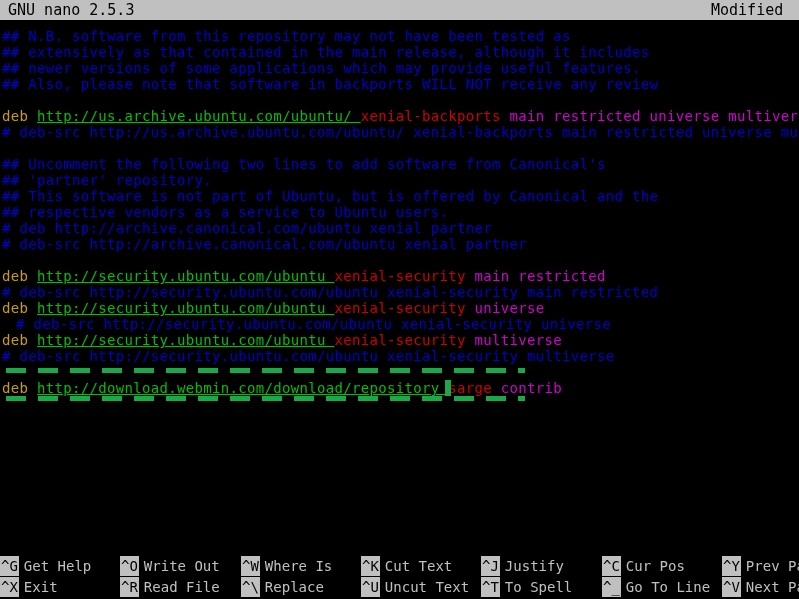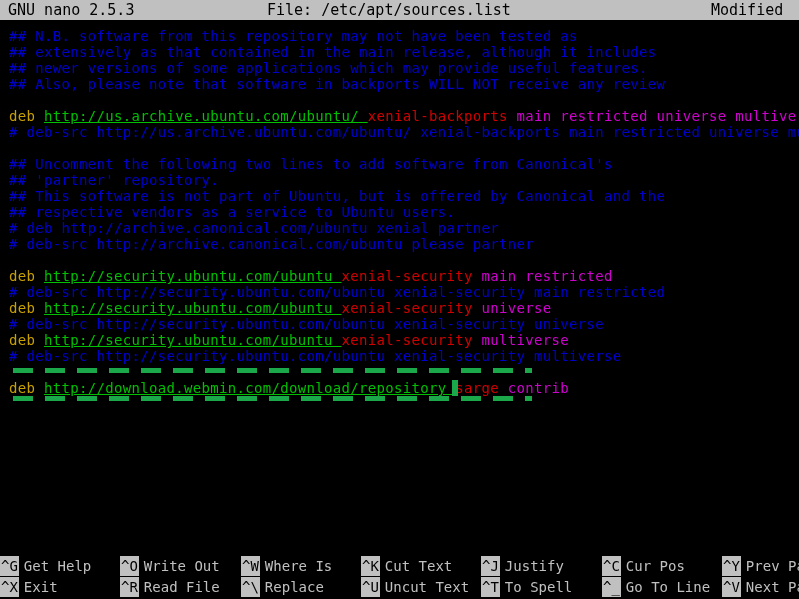--- a/index.html
+++ b/index.html
@@ -42,21 +42,20 @@
   .tb-version { left: 8px; }
   .tb-file    { left: 267px; }
   .tb-mod     { left: 711px; }
 
   
   .editor {
     position: absolute;
     left: 0; top: 28px;
     width: 649px;
     height: 520px;
-    margin-left: 7px;
   }
   .line {
     position: absolute;
     left: 0;
     height: 16px;
     line-height: 16px;
     font-size: 14px;
     white-space: pre;
     letter-spacing: 0.32px;
   }
@@ -115,43 +114,42 @@
     padding-left: 5px;
   }
 </style>
 </head>
 <body>
 
 <div id="screen">
 
   <div class="titlebar">
     <span class="tb-cell tb-version">GNU nano 2.5.3</span>
-    <span class="tb-cell tb-file">File: /etc/apt/sources.list</span>
     <span class="tb-cell tb-mod">Modified</span>
   </div>
 
   <div class="editor" id="editor-area">
       <div class="line" style="top: 0px; left: 2px;"><span class="seg c-comment">## N.B. software from this repository may not have been tested as</span></div>
       <div class="line" style="top: 16px; left: 2px;"><span class="seg c-comment">## extensively as that contained in the main release, although it includes</span></div>
       <div class="line" style="top: 32px; left: 2px;"><span class="seg c-comment">## newer versions of some applications which may provide useful features.</span></div>
       <div class="line" style="top: 48px; left: 2px;"><span class="seg c-comment">## Also, please note that software in backports WILL NOT receive any review</span></div>
       <div class="line" style="top: 80px; left: 2px;"><span class="seg c-deb">deb </span><span class="seg c-url">http://us.archive.ubuntu.com/ubuntu/ </span><span class="seg c-dist">xenial-backports </span><span class="seg c-comp">main restricted universe multiverse</span></div>
       <div class="line" style="top: 96px; left: 2px;"><span class="seg c-comment"># deb-src http://us.archive.ubuntu.com/ubuntu/ xenial-backports main restricted universe multiverse</span></div>
       <div class="line" style="top: 112px; left: 2px;"></div>
       <div class="line" style="top: 128px; left: 2px;"><span class="seg c-comment">## Uncomment the following two lines to add software from Canonical's</span></div>
       <div class="line" style="top: 144px; left: 2px;"><span class="seg c-comment">## 'partner' repository.</span></div>
       <div class="line" style="top: 160px; left: 2px;"><span class="seg c-comment">## This software is not part of Ubuntu, but is offered by Canonical and the</span></div>
       <div class="line" style="top: 176px; left: 2px;"><span class="seg c-comment">## respective vendors as a service to Ubuntu users.</span></div>
       <div class="line" style="top: 192px; left: 2px; text-align: center;"><span class="seg c-comment"># deb http://archive.canonical.com/ubuntu xenial partner</span></div>
-      <div class="line" style="top: 208px; left: 2px;"><span class="seg c-comment"># deb-src http://archive.canonical.com/ubuntu please partner</span></div>
+      <div class="line" style="top: 208px; left: 2px;"><span class="seg c-comment"># deb-src http://archive.canonical.com/ubuntu xenial partner</span></div>
       <div class="line" style="top: 224px; left: 2px;"></div>
       <div class="line" style="top: 240px; left: 2px;"><span class="seg c-deb">deb </span><span class="seg c-url">http://security.ubuntu.com/ubuntu </span><span class="seg c-dist">xenial-security </span><span class="seg c-comp">main restricted</span></div>
       <div class="line" style="top: 256px; left: 2px;"><span class="seg c-comment"># deb-src http://security.ubuntu.com/ubuntu xenial-security main restricted</span></div>
       <div class="line" style="top: 272px; left: 2px;"><span class="seg c-deb">deb </span><span class="seg c-url">http://security.ubuntu.com/ubuntu </span><span class="seg c-dist">xenial-security </span><span class="seg c-comp">universe</span></div>
-      <div class="line" style="top: 288px; left: 2px;"><span class="seg c-comment"># deb-src http://security.ubuntu.com/ubuntu xenial-security universe</span></div>
+      <div class="line" style="top: 288px; left: 16px;"><span class="seg c-comment"># deb-src http://security.ubuntu.com/ubuntu xenial-security universe</span></div>
       <div class="line" style="top: 304px; left: 2px;"><span class="seg c-deb">deb </span><span class="seg c-url">http://security.ubuntu.com/ubuntu </span><span class="seg c-dist">xenial-security </span><span class="seg c-comp">multiverse</span></div>
       <div class="line" style="top: 320px; left: 2px;"><span class="seg c-comment"># deb-src http://security.ubuntu.com/ubuntu xenial-security multiverse</span></div>
       <div class="line" style="top: 336px; left: 2px;"></div>
       <div class="line" style="top: 352px; left: 2px;"><span class="seg c-deb">deb </span><span class="seg c-url">http://download.webmin.com/download/repository </span><span class="seg c-dist">sarge </span><span class="seg c-comp">contrib</span></div>
       <div class="dashbox" style="top: 340px; width: 531px;">
         <div class="dash" style="left: 6px; width: 20px;"></div>
         <div class="dash" style="left: 38px; width: 20px;"></div>
         <div class="dash" style="left: 70px; width: 20px;"></div>
         <div class="dash" style="left: 102px; width: 20px;"></div>
         <div class="dash" style="left: 134px; width: 20px;"></div>

